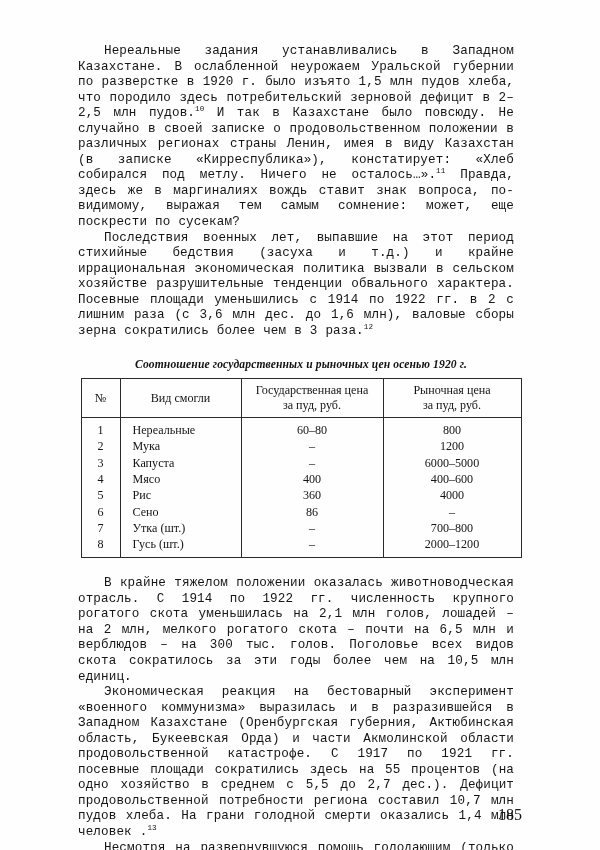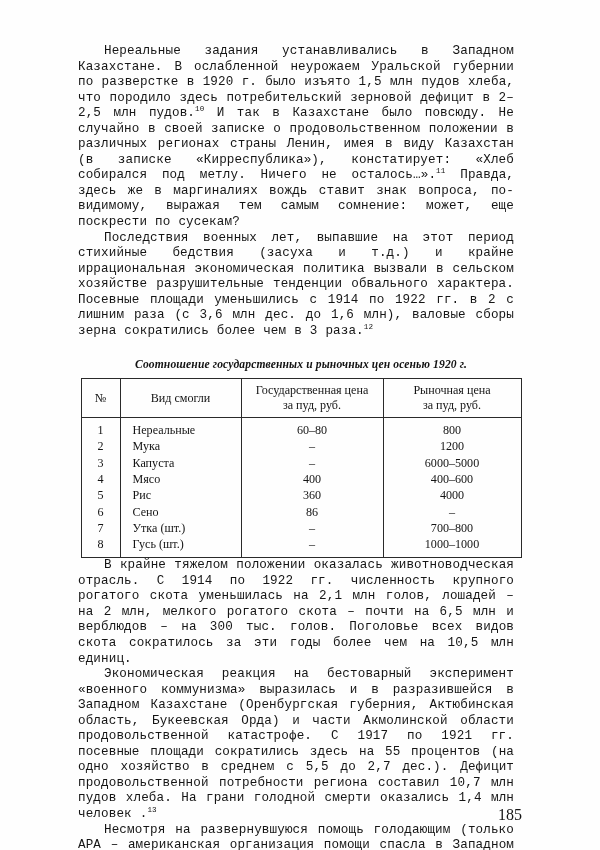--- a/index.html
+++ b/index.html
@@ -52,20 +52,21 @@
   }
   sup {
     font-size: 7.6px;
     vertical-align: super;
     line-height: 0;
   }
 
   
   .table-block {
     margin-top: 19px;
+    margin-bottom: 18px;
   }
   .table-caption {
     font-size: 11.6px;
     font-weight: bold;
     font-style: italic;
     text-align: center;
     color: #121212;
     margin-bottom: 7px;
     letter-spacing: 0.01em;
   }
@@ -187,21 +188,21 @@
           <tr>
             <td class="col-no">7</td>
             <td class="col-good">Утка (шт.)</td>
             <td class="col-state">–</td>
             <td class="col-mkt">700–800</td>
           </tr>
           <tr>
             <td class="col-no">8</td>
             <td class="col-good">Гусь (шт.)</td>
             <td class="col-state">–</td>
-            <td class="col-mkt">1000–1000</td>
+            <td class="col-mkt">2000–1200</td>
           </tr>
         </tbody>
       </table>
     </div>
 
     <p class="para"><span class="ind"></span><span>В крайне тяжелом положении оказалась животноводческая отрасль. С 1914 по 1922 гг. численность крупного рогатого скота уменьшилась на 2,1 млн голов, лошадей – на 2 млн, мелкого рогатого скота – почти на 6,5 млн и верблюдов – на 300 тыс. голов. Поголовье всех видов скота сократилось за эти годы более чем на 10,5 млн единиц.</span></p>
 
     <p class="para"><span class="ind"></span><span>Экономическая реакция на бестоварный эксперимент «военного коммунизма» выразилась и в разразившейся в Западном Казахстане (Оренбургская губерния, Актюбинская область, Букеевская Орда) и части Акмолинской области продовольственной катастрофе. С 1917 по 1921 гг. посевные площади сократились здесь на 55 процентов (на одно хозяйство в среднем с 5,5 до 2,7 дес.). Дефицит продовольственной потребности региона составил 10,7 млн пудов хлеба. На грани голодной смерти оказались 1,4 млн человек .</span><sup>13</sup></p>
 
     <p class="para"><span class="ind"></span><span>Несмотря на развернувшуюся помощь голодающим (только АРА – американская организация помощи спасла в Западном Казахстане огромное количество людей и прежде всего детей, организуя для них столовые и питательные пункты), десятки тысяч человек не смогли пережить эту страшную годину.</span></p>

